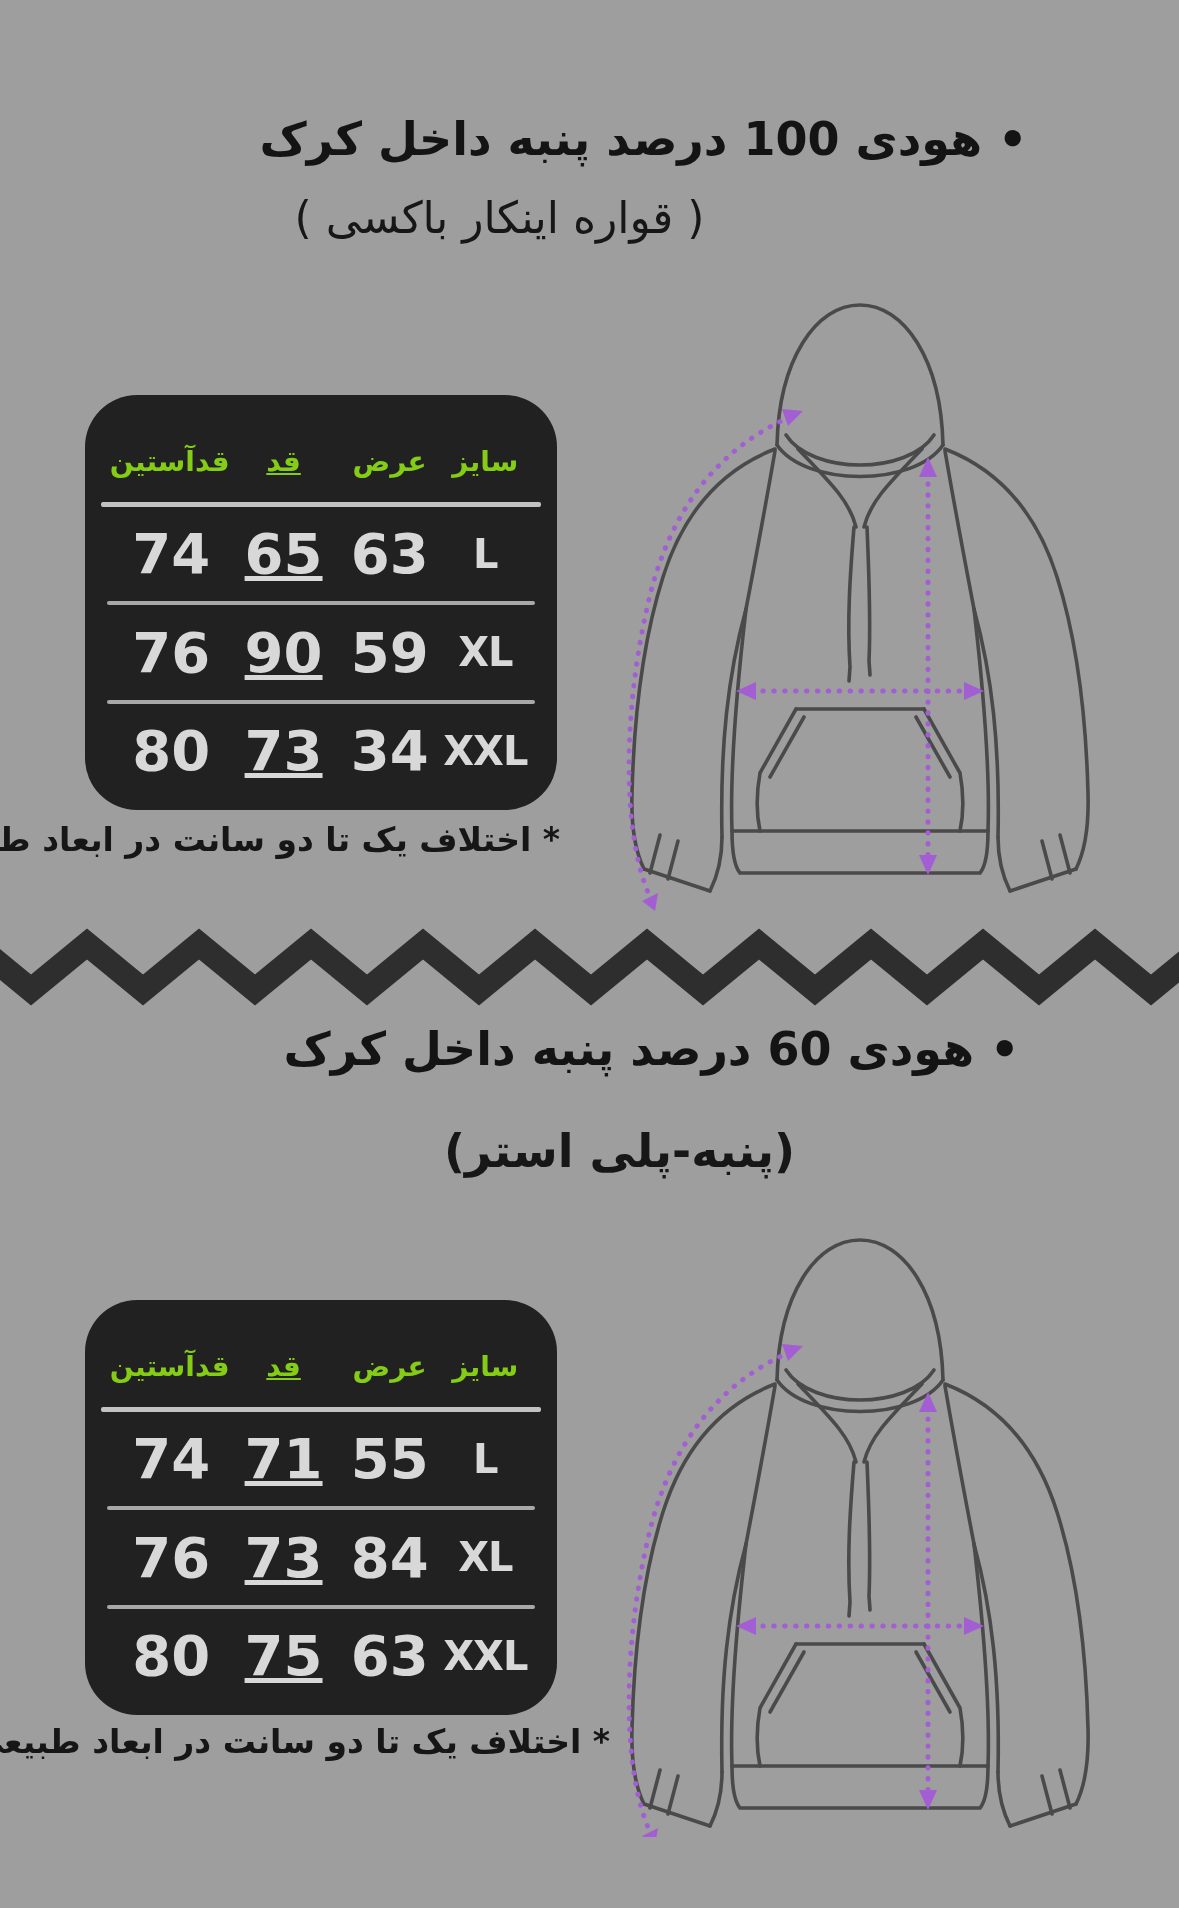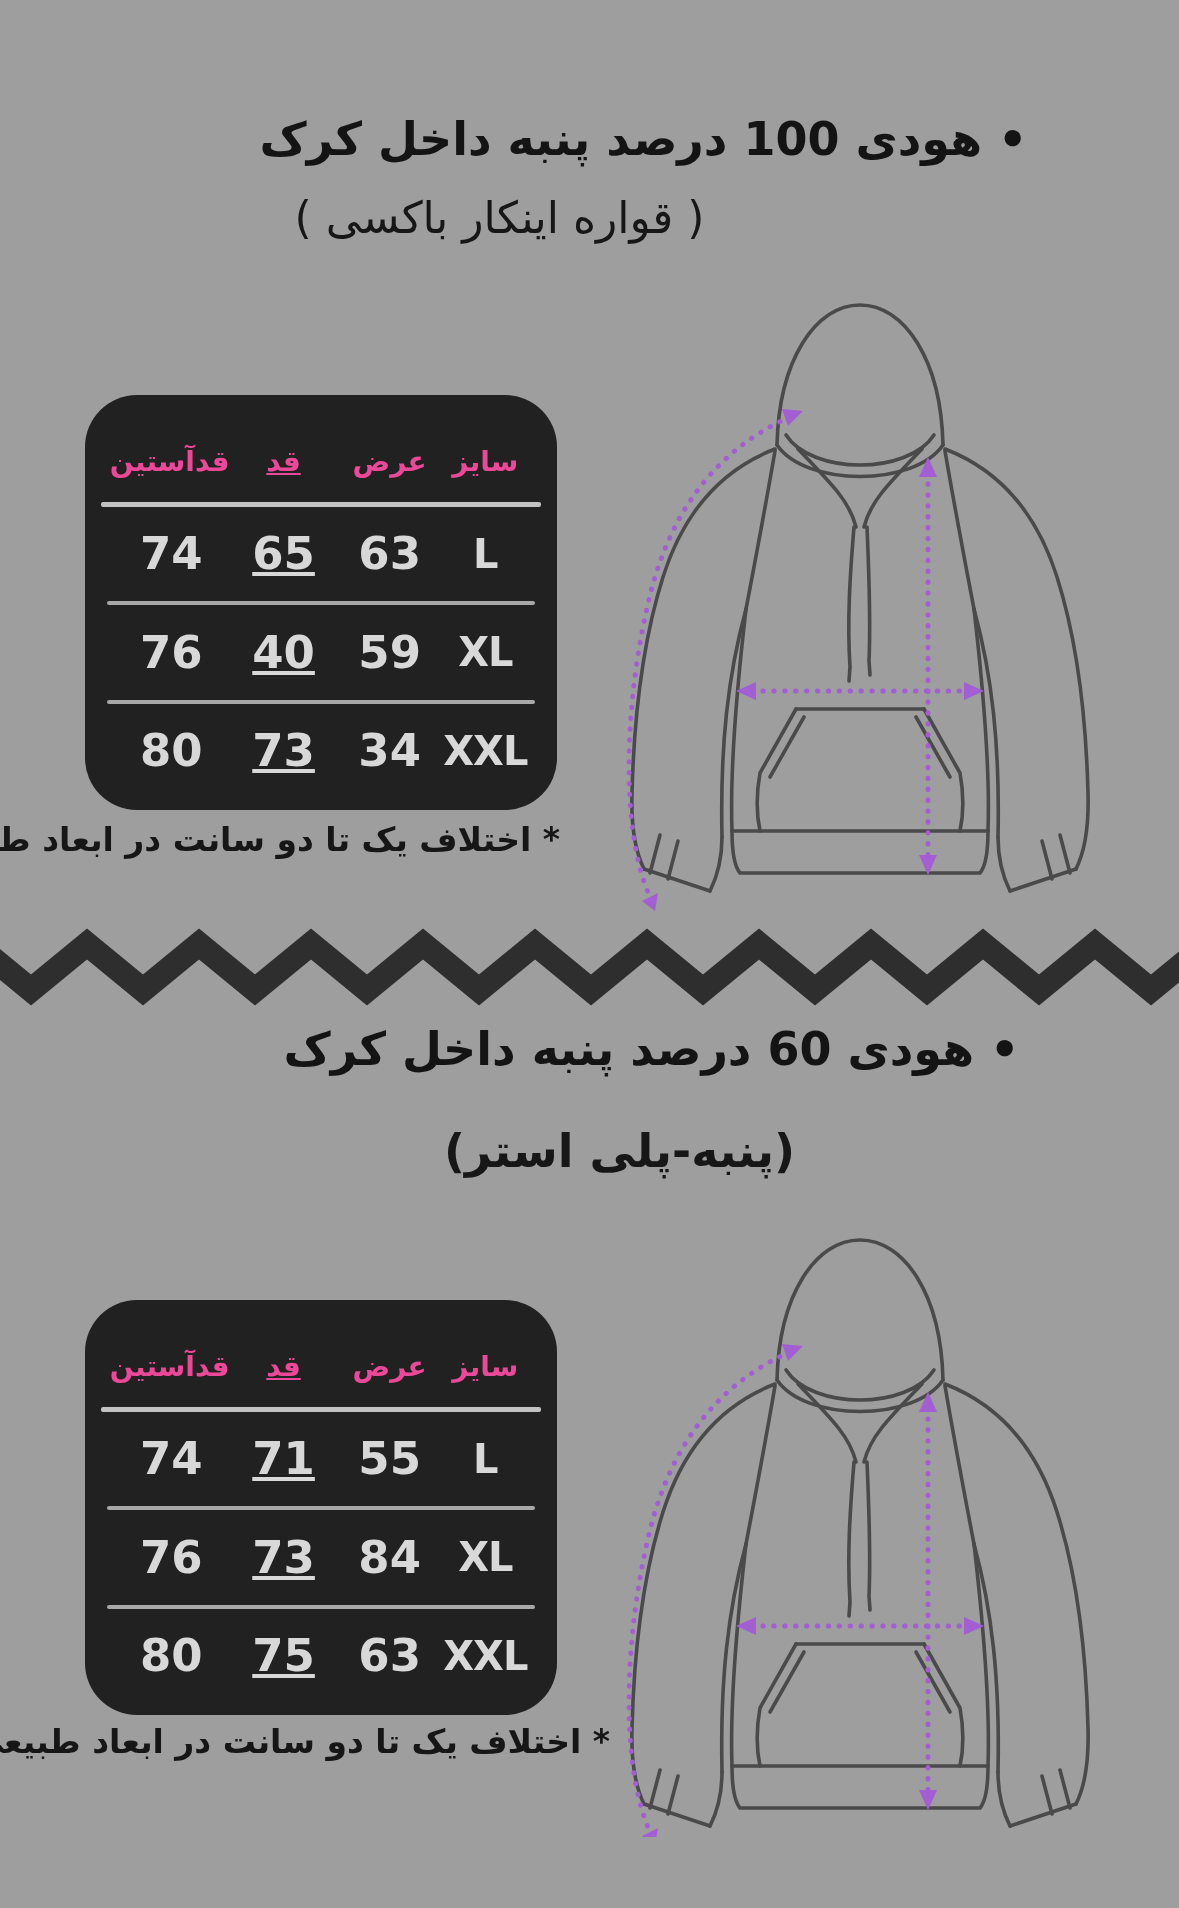--- a/index.html
+++ b/index.html
@@ -33,22 +33,22 @@
     display:flex;flex-direction:column;padding:12px 0;box-sizing:border-box;
   }
   .tbl1{top:395px;}
   .tbl2{top:1300px;}
   .t-row{display:flex;align-items:center;flex:1;padding:0 28px;}
   .t-row span{display:block;text-align:center;}
   .col-0{width:21%;}
   .col-1{width:25%;}
   .col-2{width:26%;text-decoration:underline;}
   .col-3{width:28%;}
-  .t-head span{font-size:28px;font-weight:bold;color:#ec4899;margin-top:15px;}
-  .t-cell{font-size:45px;font-weight:bold;color:#d8d8d8;font-family:"DejaVu Sans","Liberation Sans",sans-serif;}
+  .t-head span{font-size:28px;font-weight:bold;color:#84cc16;margin-top:15px;}
+  .t-cell{font-size:56px;font-weight:bold;color:#d8d8d8;font-family:"DejaVu Sans","Liberation Sans",sans-serif;}
   .c-size{font-size:40px;letter-spacing:-1px;}
   .t-sep{height:4px;background:#a8a8a8;margin:0 22px;border-radius:2px;flex:none;}
   .head-sep{height:5px;background:#c2c2c2;margin:0 16px;}
 
   .footnote{
     position:absolute;direction:rtl;text-align:center;
     font-weight:bold;font-size:33px;color:#161616;white-space:nowrap;
   }
   .fn1{top:820px;left:30px;width:530px;}
   .fn2{top:1722px;left:30px;width:580px;}
@@ -141,21 +141,21 @@
     <div class="t-row">
       <span class="t-cell c-size col-0">L</span>
       <span class="t-cell col-1">63</span>
       <span class="t-cell col-2">65</span>
       <span class="t-cell col-3">74</span>
     </div>
     <div class="t-sep"></div>
     <div class="t-row">
       <span class="t-cell c-size col-0">XL</span>
       <span class="t-cell col-1">59</span>
-      <span class="t-cell col-2">40</span>
+      <span class="t-cell col-2">90</span>
       <span class="t-cell col-3">76</span>
     </div>
     <div class="t-sep"></div>
     <div class="t-row">
       <span class="t-cell c-size col-0">XXL</span>
       <span class="t-cell col-1">34</span>
       <span class="t-cell col-2">73</span>
       <span class="t-cell col-3">80</span>
     </div>
   </div>

